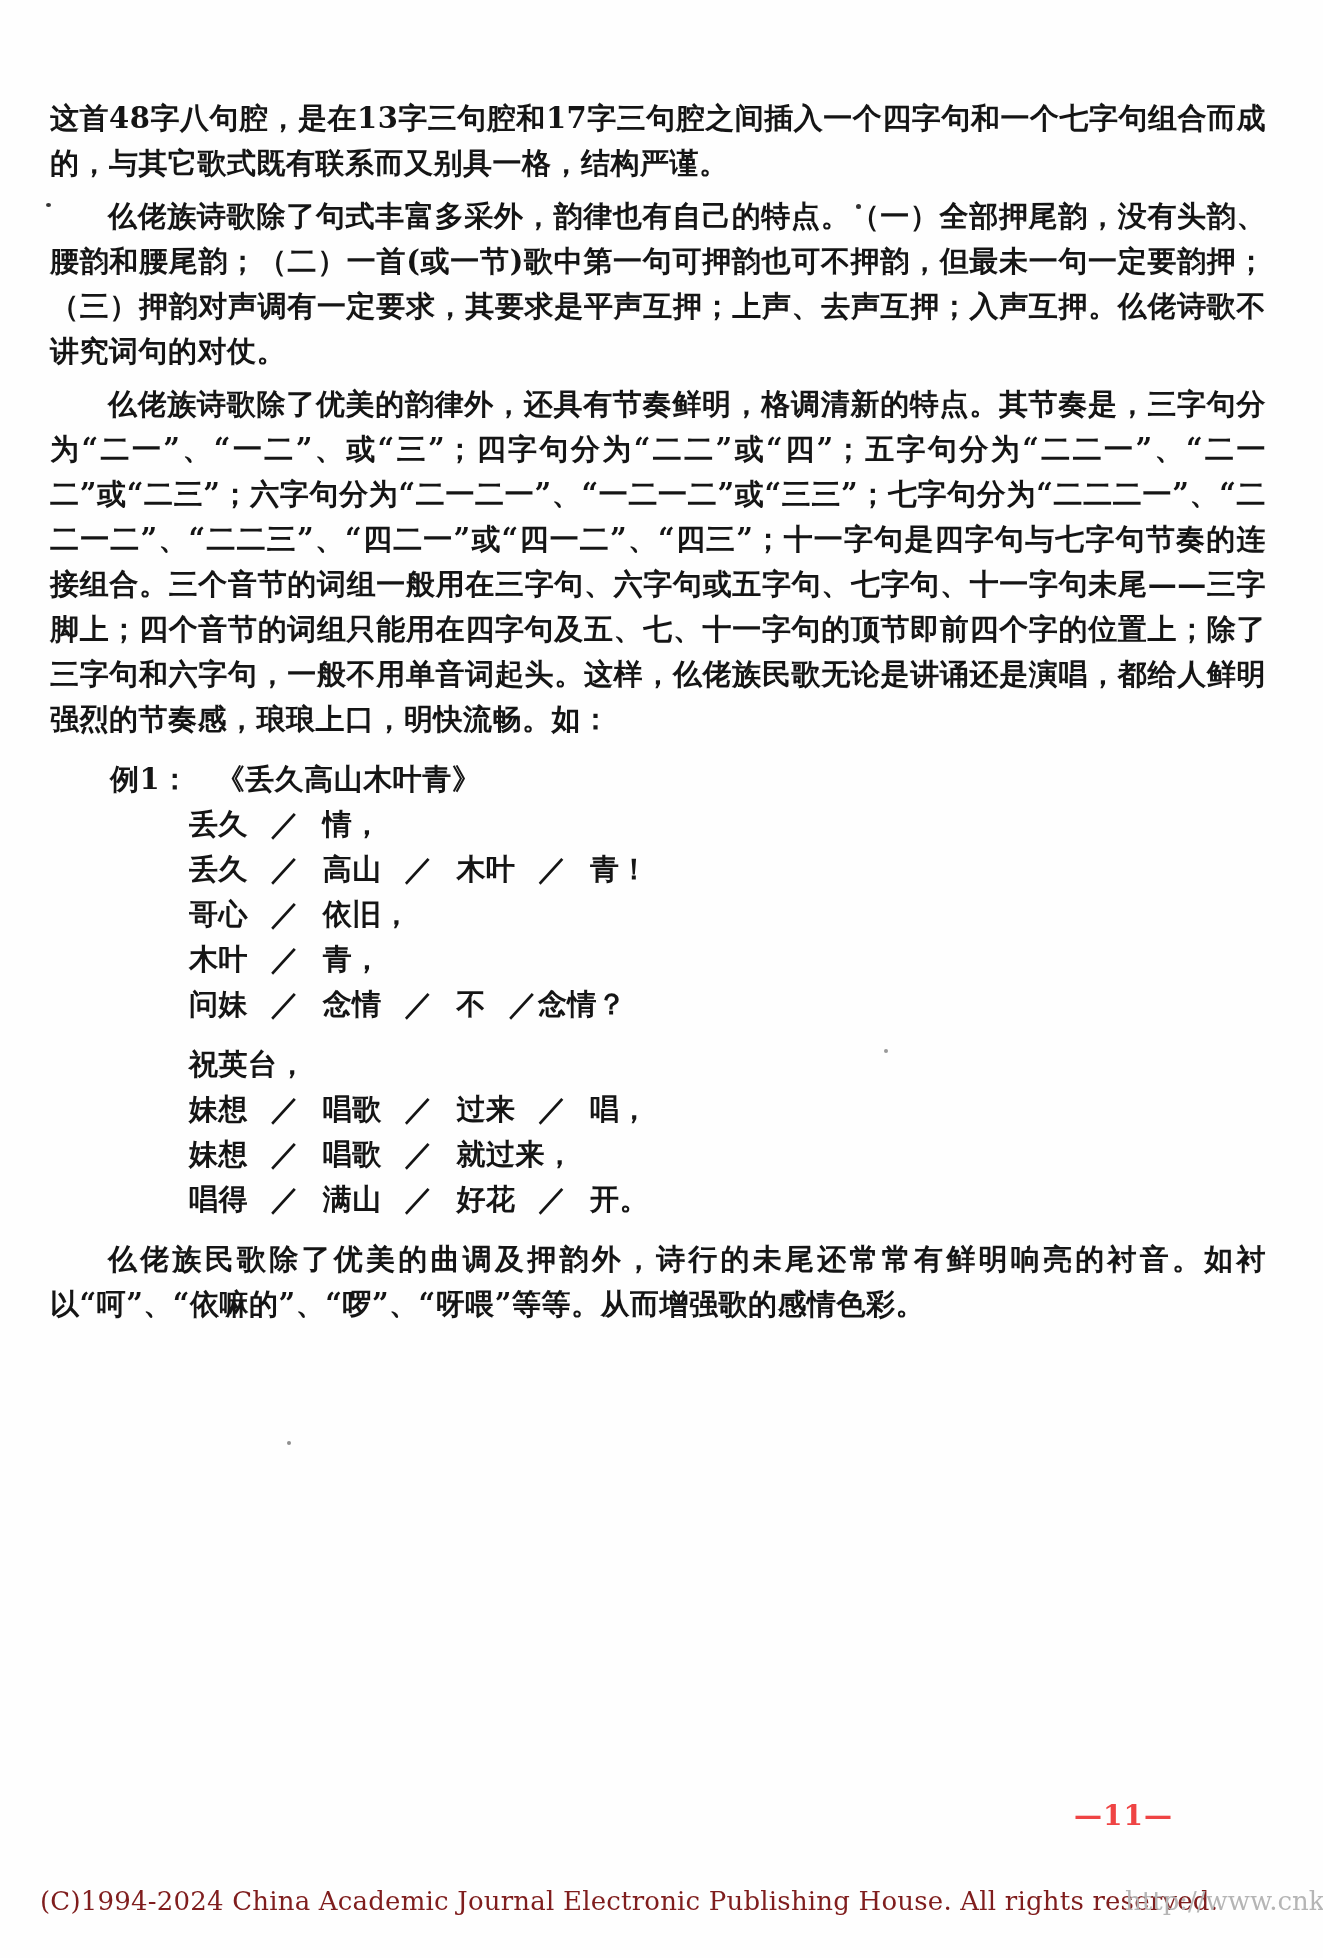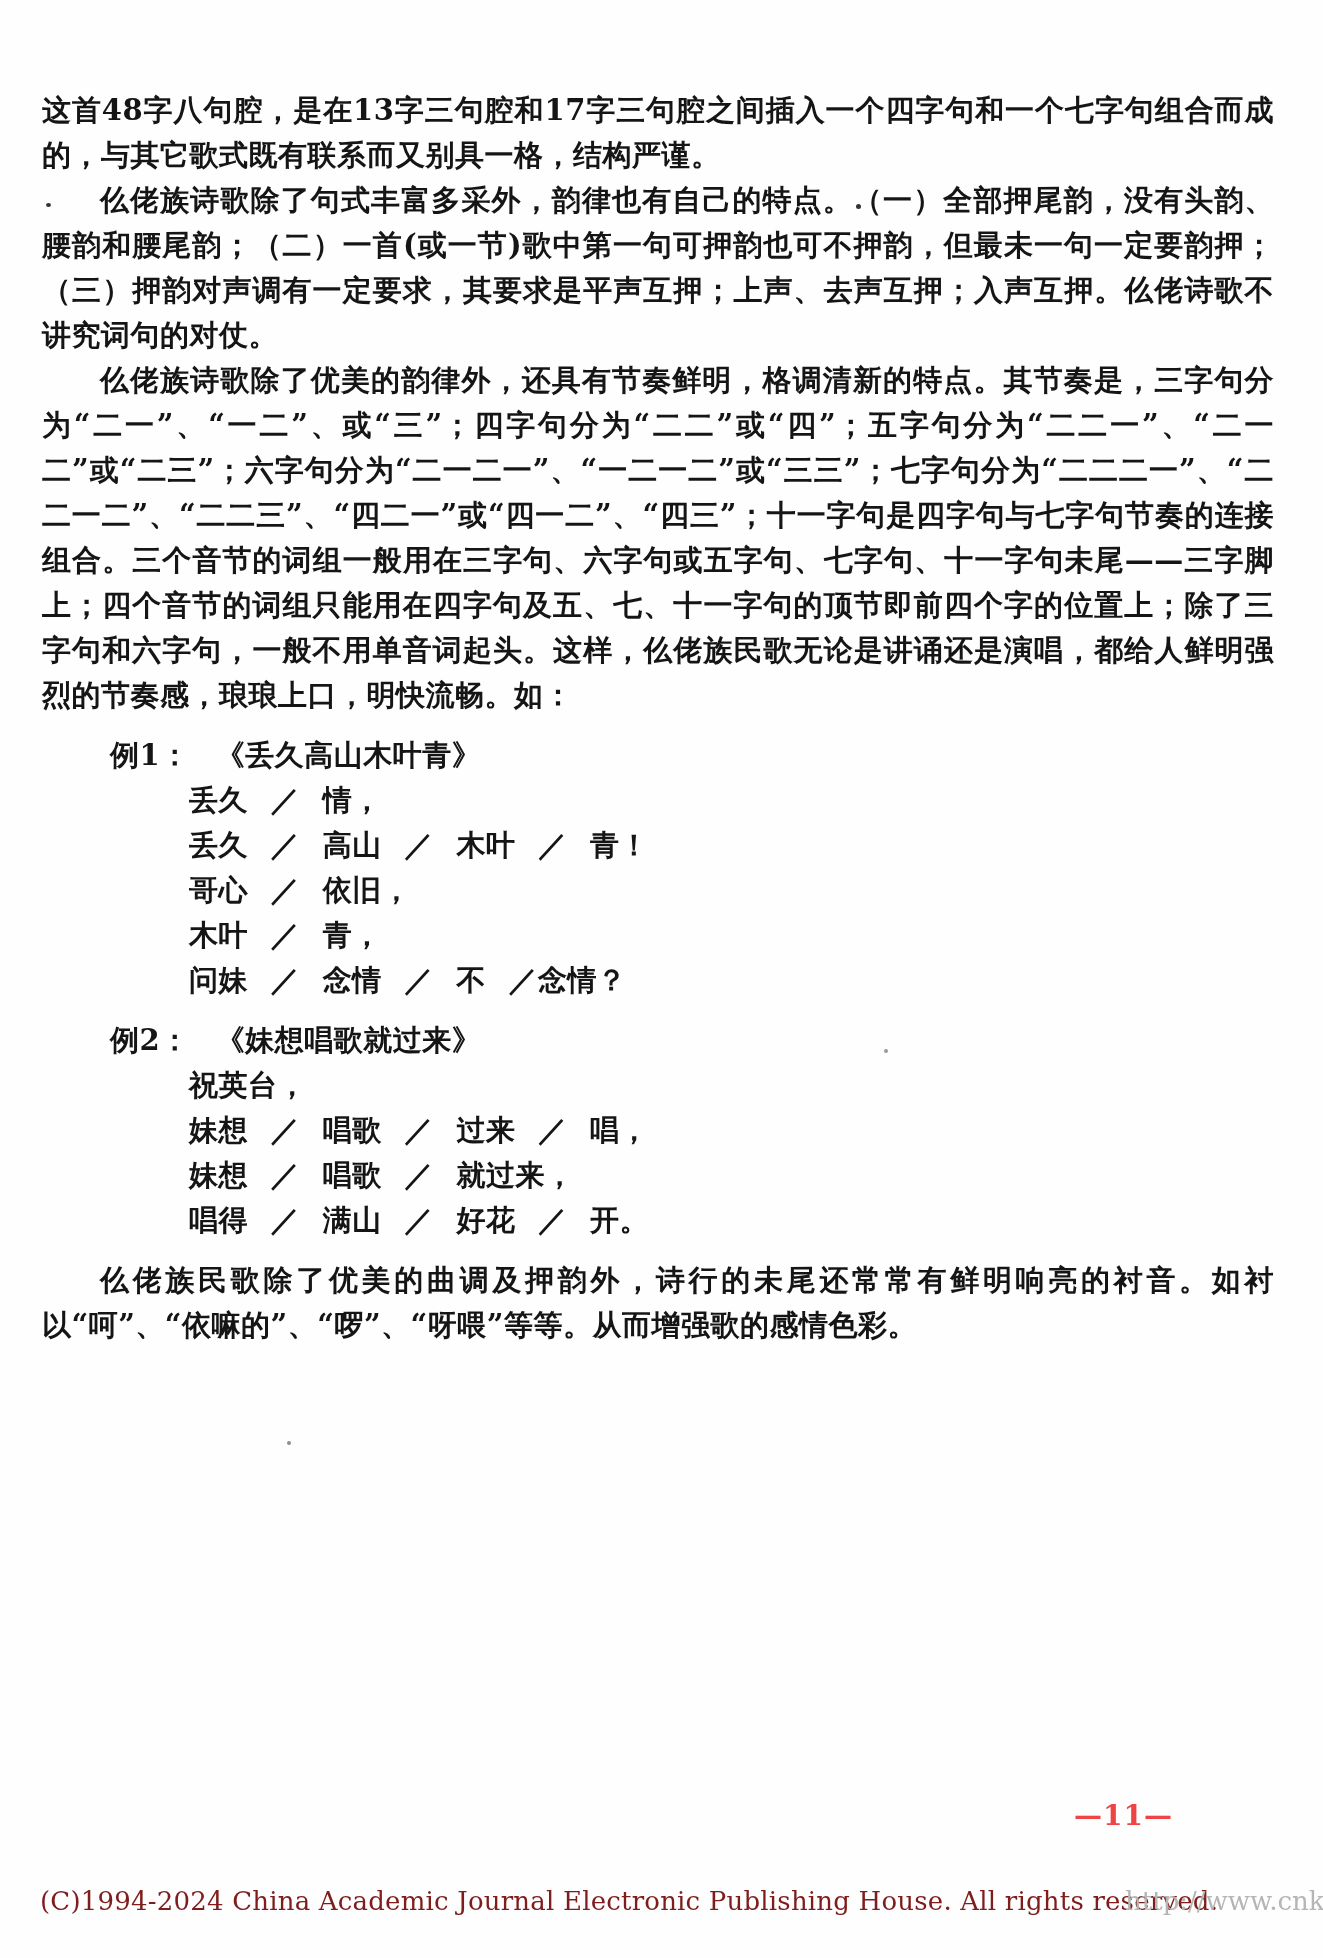--- a/index.html
+++ b/index.html
@@ -18,21 +18,21 @@
     left: 42px;
     top: 88px;
     width: 1232px;
     font-size: 29px;
     line-height: 45px;
     font-weight: 600;
     letter-spacing: 0.5px;
     text-align: justify;
     text-justify: inter-character;
   }
-  .para { margin: 0; }
+  .para { margin: 8px; }
   .para.indent { text-indent: 2em; }
   .example-block { margin: 15px; }
   .example-heading {
     padding-left: 53px;
     white-space: nowrap;
   }
   .example-title { margin-left: 26px; }
   .verse-line {
     padding-left: 132px;
     white-space: nowrap;
@@ -94,23 +94,20 @@
         <span class="example-label">例1：</span><span class="example-title">《丢久高山木叶青》</span>
       </div>
       <div class="verse-line">丢久 ／ 情，</div>
       <div class="verse-line">丢久 ／ 高山 ／ 木叶 ／ 青！</div>
       <div class="verse-line">哥心 ／ 依旧，</div>
       <div class="verse-line">木叶 ／ 青，</div>
       <div class="verse-line">问妹 ／ 念情 ／ 不 ／念情？</div>
     </div>
 
     <div class="example-block">
-      <div class="example-heading">
-        <span class="example-label">例2：</span><span class="example-title">《妹想唱歌就过来》</span>
-      </div>
       <div class="verse-line">祝英台，</div>
       <div class="verse-line">妹想 ／ 唱歌 ／ 过来 ／ 唱，</div>
       <div class="verse-line">妹想 ／ 唱歌 ／ 就过来，</div>
       <div class="verse-line">唱得 ／ 满山 ／ 好花 ／ 开。</div>
     </div>
 
     <p class="para indent">仫佬族民歌除了优美的曲调及押韵外，诗行的未尾还常常有鲜明响亮的衬音。如衬以“呵”、“依嘛的”、“啰”、“呀喂”等等。从而增强歌的感情色彩。</p>
 
   </div>
 

